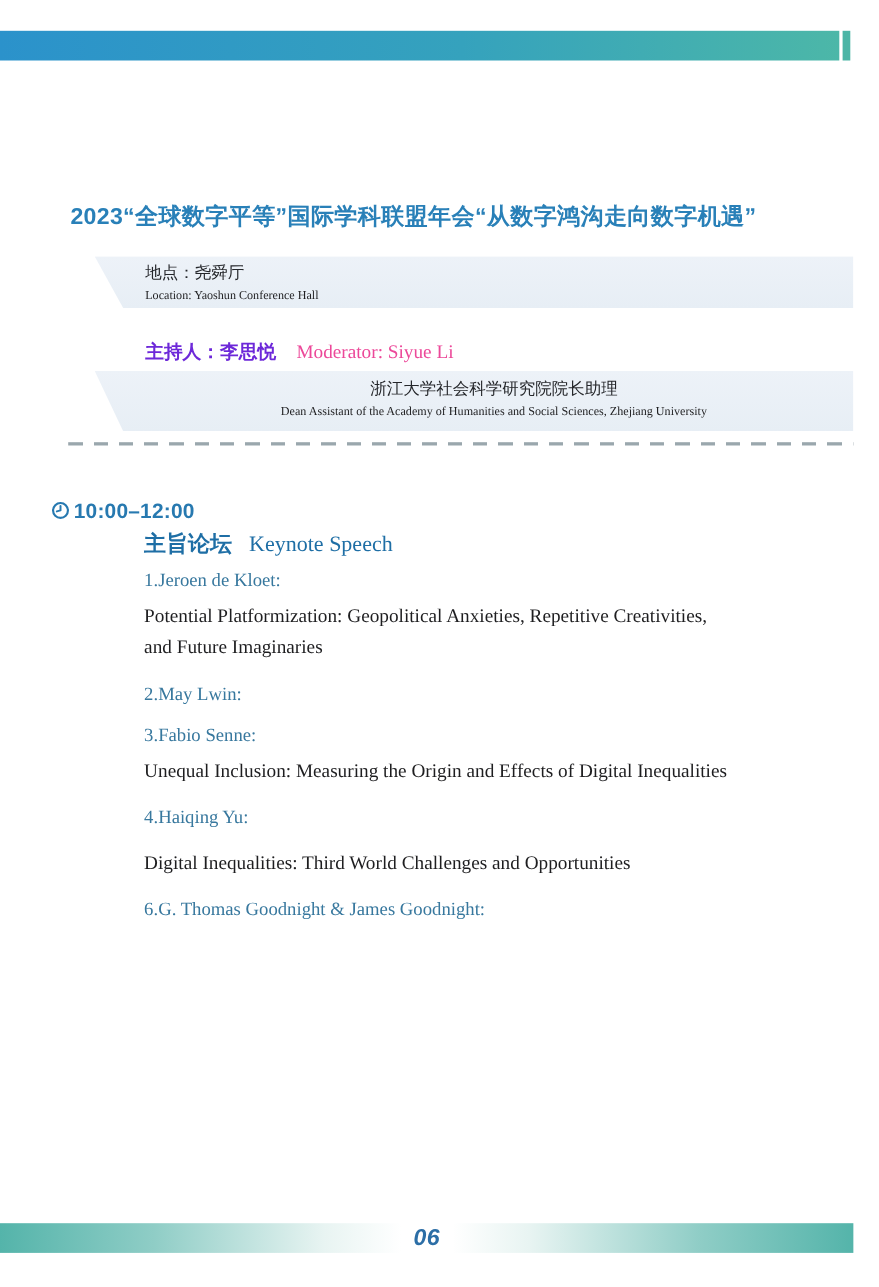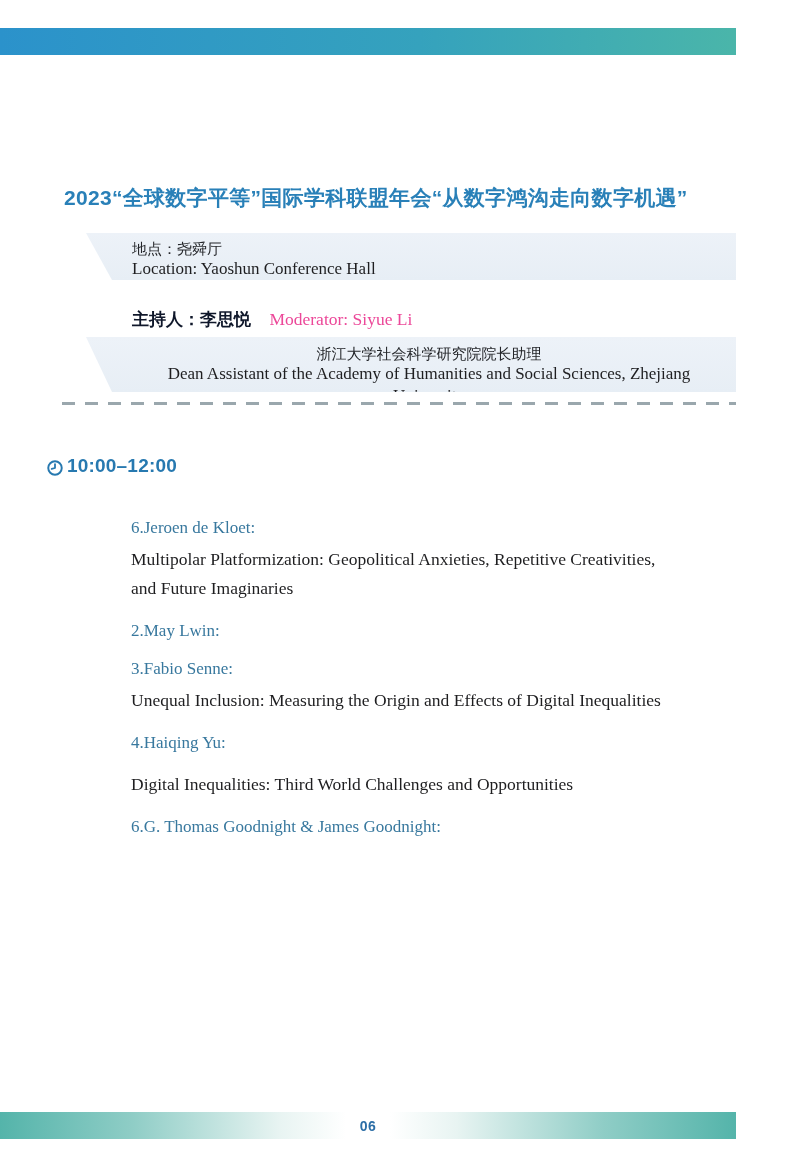--- a/index.html
+++ b/index.html
@@ -2,20 +2,21 @@
 <html><head>
 <meta charset="utf-8">
 <style>
   html,body{margin:0;padding:0;background:#ffffff;}
   .page{
     position:relative;
     width:736px;height:1170px;
     background:#ffffff;
     overflow:hidden;
     font-family:"Liberation Sans","DejaVu Sans",sans-serif;
+    padding-left:40px;
   }
   
   .top-bar{
     position:absolute;top:28px;left:0;width:763px;height:27px;
     background:linear-gradient(90deg,#2b92cb 0%,#35a2bd 55%,#4cb7a8 100%);
   }
   .top-bar-stripes{
     position:absolute;top:28px;left:766px;height:27px;
     display:flex;gap:4px;
   }
@@ -29,34 +30,34 @@
   
   .info-block{
     position:absolute;left:86px;right:0;
     background:linear-gradient(180deg,#edf2f8 0%,#e7eef5 100%);
     clip-path:polygon(0 0,100% 0,100% 100%,26px 100%);
     box-sizing:border-box;padding:6px 10px 0 46px;
   }
   .block-location{top:233px;height:47px;}
   .block-affiliation{top:337px;height:55px;padding-top:7px;text-align:center;}
   .zh-line{font-size:15px;color:#24262a;line-height:19px;}
-  .en-line{font-family:"Liberation Serif","DejaVu Serif",serif;font-size:17px;color:#1e1e20;line-height:22px;}
+  .en-line{font-family:"Liberation Serif","DejaVu Serif",serif;font-size:11px;color:#1e1e20;line-height:22px;}
   
   .moderator-row{position:absolute;top:308px;left:132px;white-space:nowrap;}
-  .moderator-zh{font-size:17px;font-weight:bold;color:#0f172a;}
+  .moderator-zh{font-size:17px;font-weight:bold;color:#6d28d9;}
   .moderator-en{font-family:"Liberation Serif","DejaVu Serif",serif;font-size:17.5px;color:#ec4899;margin-left:14px;}
   
   .dashed-divider{
     position:absolute;top:402px;left:62px;right:0;height:3px;
     background:repeating-linear-gradient(90deg,#9aa7ad 0 13px,transparent 13px 23px);
   }
   
   .time-row{
     position:absolute;top:455px;left:46px;
-    display:flex;align-items:flex-end;gap:3px;color:#2779b0;
+    display:flex;align-items:flex-start;gap:3px;color:#2779b0;
   }
   .time-row .clock{flex:0 0 auto;display:block;}
   .time-text{font-size:19px;font-weight:bold;letter-spacing:.2px;}
   .session-heading{position:absolute;top:481px;left:131px;white-space:nowrap;}
   .session-zh{font-size:20px;font-weight:bold;color:#1e6ea5;}
   .session-en{font-family:"Liberation Serif","DejaVu Serif",serif;font-size:20px;color:#1e6ea5;margin-left:11px;}
   .speakers{position:absolute;top:517px;left:131px;width:615px;}
   .speaker{margin:0 0 17px 0;}
   .speaker-name{
     font-family:"Liberation Serif","DejaVu Serif",serif;
@@ -66,21 +67,21 @@
     font-family:"Liberation Serif","DejaVu Serif",serif;
     font-size:17.5px;color:#1e1e20;line-height:29px;
     white-space:pre-line;
   }
   
   .footer-bar{
     position:absolute;top:1112px;left:0;right:0;height:27px;
     background:linear-gradient(90deg,#54b4aa 0%,#8fcdc6 18%,#e8f4f2 38%,#ffffff 47%,#ffffff 53%,#e8f4f2 62%,#8fcdc6 82%,#54b4aa 100%);
     display:flex;align-items:center;justify-content:center;
   }
-  .page-number{font-size:14px;font-weight:bold;color:#2c6ea6;letter-spacing:.5px;}
+  .page-number{font-size:21px;font-weight:bold;color:#2c6ea6;letter-spacing:.5px;font-style:italic;}
 </style>
 </head>
 <body>
 
 <div class="page">
 
   <div class="top-bar"></div>
   <div class="top-bar-stripes">
     <div class="stripe"></div>
     <div class="stripe"></div>
@@ -107,25 +108,29 @@
   <div class="dashed-divider"></div>
 
   <div class="time-row">
     <svg class="clock" width="18" height="18" viewBox="0 0 24 24">
       <circle cx="12" cy="12" r="9" fill="none" stroke="currentColor" stroke-width="2.6"></circle>
       <path d="M12 6.8 L12 12 L7.6 13.2" fill="none" stroke="currentColor" stroke-width="2.4" stroke-linecap="round" stroke-linejoin="round"></path>
     </svg>
     <span class="time-text">10:00–12:00</span>
   </div>
 
+  <div class="session-heading">
+    <span class="session-zh">主旨论坛</span>
+    <span class="session-en">Keynote Speech</span>
+  </div>
 
   <div class="speakers">
     <div class="speaker">
-      <div class="speaker-name">6.Jeroen de Kloet:</div>
-      <div class="speaker-topic">Multipolar Platformization: Geopolitical Anxieties, Repetitive Creativities,
+      <div class="speaker-name">1.Jeroen de Kloet:</div>
+      <div class="speaker-topic">Potential Platformization: Geopolitical Anxieties, Repetitive Creativities,
 and Future Imaginaries</div>
     </div>
     <div class="speaker">
       <div class="speaker-name">2.May Lwin:</div>
     </div>
     <div class="speaker">
       <div class="speaker-name">3.Fabio Senne:</div>
       <div class="speaker-topic">Unequal Inclusion: Measuring the Origin and Effects of Digital Inequalities</div>
     </div>
     <div class="speaker">

